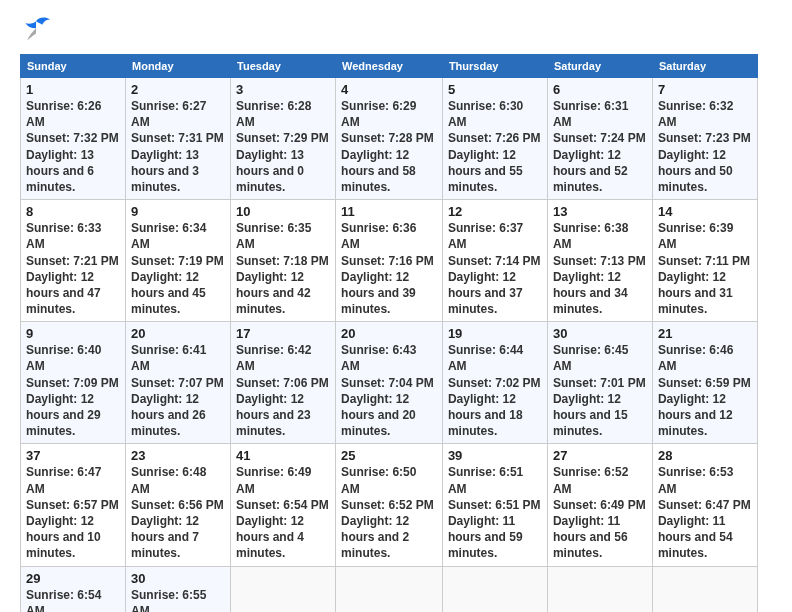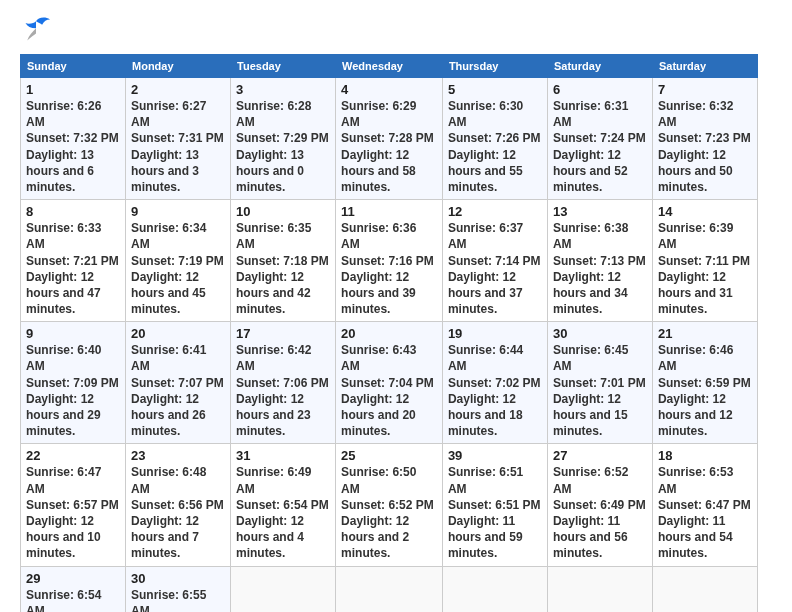--- a/index.html
+++ b/index.html
@@ -218,45 +218,45 @@
             <span class="day-num">30</span>
             <div class="day-info">Sunrise: 6:45 AM<br>Sunset: 7:01 PM<br>Daylight: 12 hours and 15 minutes.</div>
           </td>
           <td>
             <span class="day-num">21</span>
             <div class="day-info">Sunrise: 6:46 AM<br>Sunset: 6:59 PM<br>Daylight: 12 hours and 12 minutes.</div>
           </td>
         </tr>
         <tr>
           <td>
-            <span class="day-num">22</span>
+            <span class="day-num">37</span>
             <div class="day-info">Sunrise: 6:47 AM<br>Sunset: 6:57 PM<br>Daylight: 12 hours and 10 minutes.</div>
           </td>
           <td>
             <span class="day-num">23</span>
             <div class="day-info">Sunrise: 6:48 AM<br>Sunset: 6:56 PM<br>Daylight: 12 hours and 7 minutes.</div>
           </td>
           <td>
-            <span class="day-num">31</span>
+            <span class="day-num">41</span>
             <div class="day-info">Sunrise: 6:49 AM<br>Sunset: 6:54 PM<br>Daylight: 12 hours and 4 minutes.</div>
           </td>
           <td>
             <span class="day-num">25</span>
             <div class="day-info">Sunrise: 6:50 AM<br>Sunset: 6:52 PM<br>Daylight: 12 hours and 2 minutes.</div>
           </td>
           <td>
             <span class="day-num">39</span>
             <div class="day-info">Sunrise: 6:51 AM<br>Sunset: 6:51 PM<br>Daylight: 11 hours and 59 minutes.</div>
           </td>
           <td>
             <span class="day-num">27</span>
             <div class="day-info">Sunrise: 6:52 AM<br>Sunset: 6:49 PM<br>Daylight: 11 hours and 56 minutes.</div>
           </td>
           <td>
-            <span class="day-num">18</span>
+            <span class="day-num">28</span>
             <div class="day-info">Sunrise: 6:53 AM<br>Sunset: 6:47 PM<br>Daylight: 11 hours and 54 minutes.</div>
           </td>
         </tr>
         <tr>
           <td>
             <span class="day-num">29</span>
             <div class="day-info">Sunrise: 6:54 AM<br>Sunset: 6:45 PM<br>Daylight: 11 hours and 51 minutes.</div>
           </td>
           <td>
             <span class="day-num">30</span>

